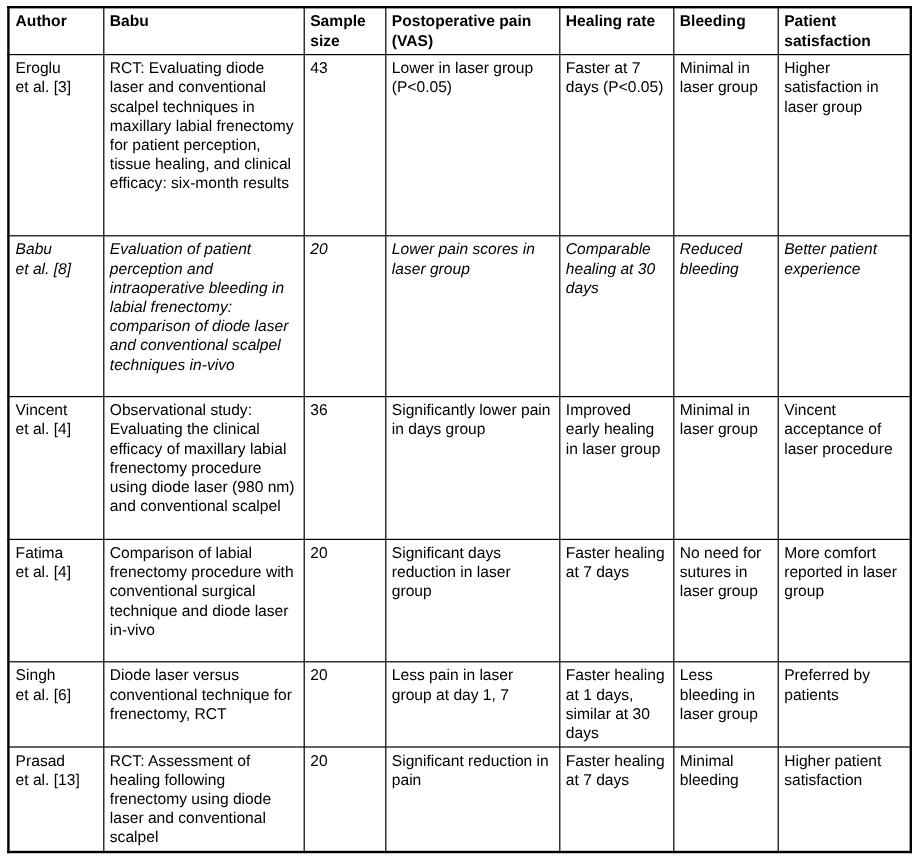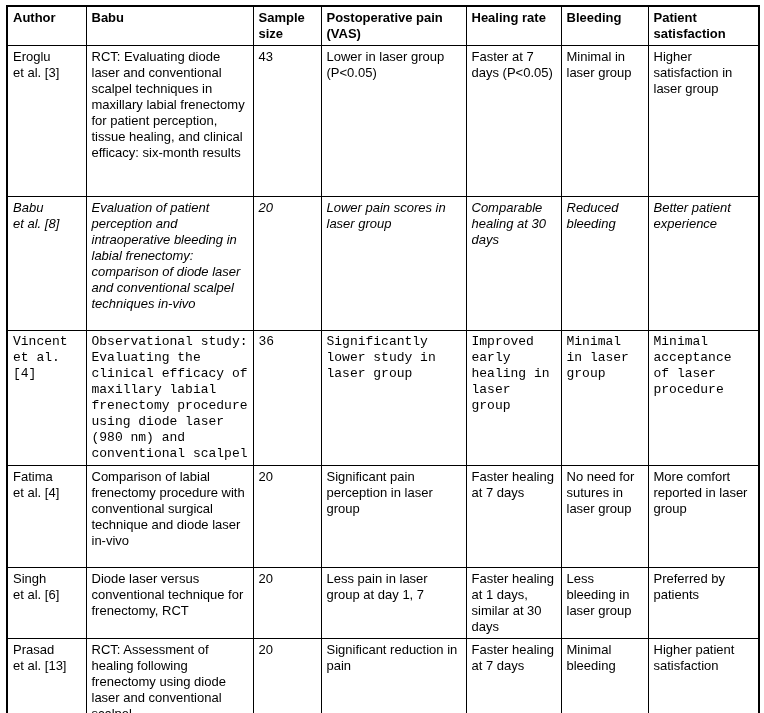--- a/index.html
+++ b/index.html
@@ -45,21 +45,21 @@
   col.c-study { width: 167px; }
   col.c-sample { width: 68px; }
   col.c-pain { width: 145px; }
   col.c-healing { width: 95px; }
   col.c-bleeding { width: 87px; }
   col.c-satisfaction { width: 111px; }
   
   thead tr { height: 39px; }
   tbody tr:nth-child(1) { height: 151px; }
   tbody tr:nth-child(2) { height: 134px; font-style: italic; }
-  tbody tr:nth-child(3) { height: 119px; font-family: Liberation Mono, monospace; }
+  tbody tr:nth-child(3) { height: 119px; }
   tbody tr:nth-child(4) { height: 102px; }
   tbody tr:nth-child(5) { height: 71px; }
   tbody tr:nth-child(6) { height: 86px; }
 </style>
 </head>
 <body>
 
 <div class="page">
   <table class="studies">
     <colgroup>
@@ -101,31 +101,31 @@
           <td>Lower pain scores in laser group</td>
           <td>Comparable healing at 30 days</td>
           <td>Reduced bleeding</td>
           <td>Better patient experience</td>
         </tr>
         <tr>
           <td>Vincent
 et al. [4]</td>
           <td>Observational study: Evaluating the clinical efficacy of maxillary labial frenectomy procedure using diode laser (980 nm) and conventional scalpel</td>
           <td>36</td>
-          <td>Significantly lower study in laser group</td>
+          <td>Significantly lower pain in days group</td>
           <td>Improved early healing in laser group</td>
           <td>Minimal in laser group</td>
-          <td>Minimal acceptance of laser procedure</td>
+          <td>Vincent acceptance of laser procedure</td>
         </tr>
         <tr>
           <td>Fatima
 et al. [4]</td>
           <td>Comparison of labial frenectomy procedure with conventional surgical technique and diode laser in-vivo</td>
           <td>20</td>
-          <td>Significant pain perception in laser group</td>
+          <td>Significant days reduction in laser group</td>
           <td>Faster healing at 7 days</td>
           <td>No need for sutures in laser group</td>
           <td>More comfort reported in laser group</td>
         </tr>
         <tr>
           <td>Singh
 et al. [6]</td>
           <td>Diode laser versus conventional technique for frenectomy, RCT</td>
           <td>20</td>
           <td>Less pain in laser group at day 1, 7</td>

